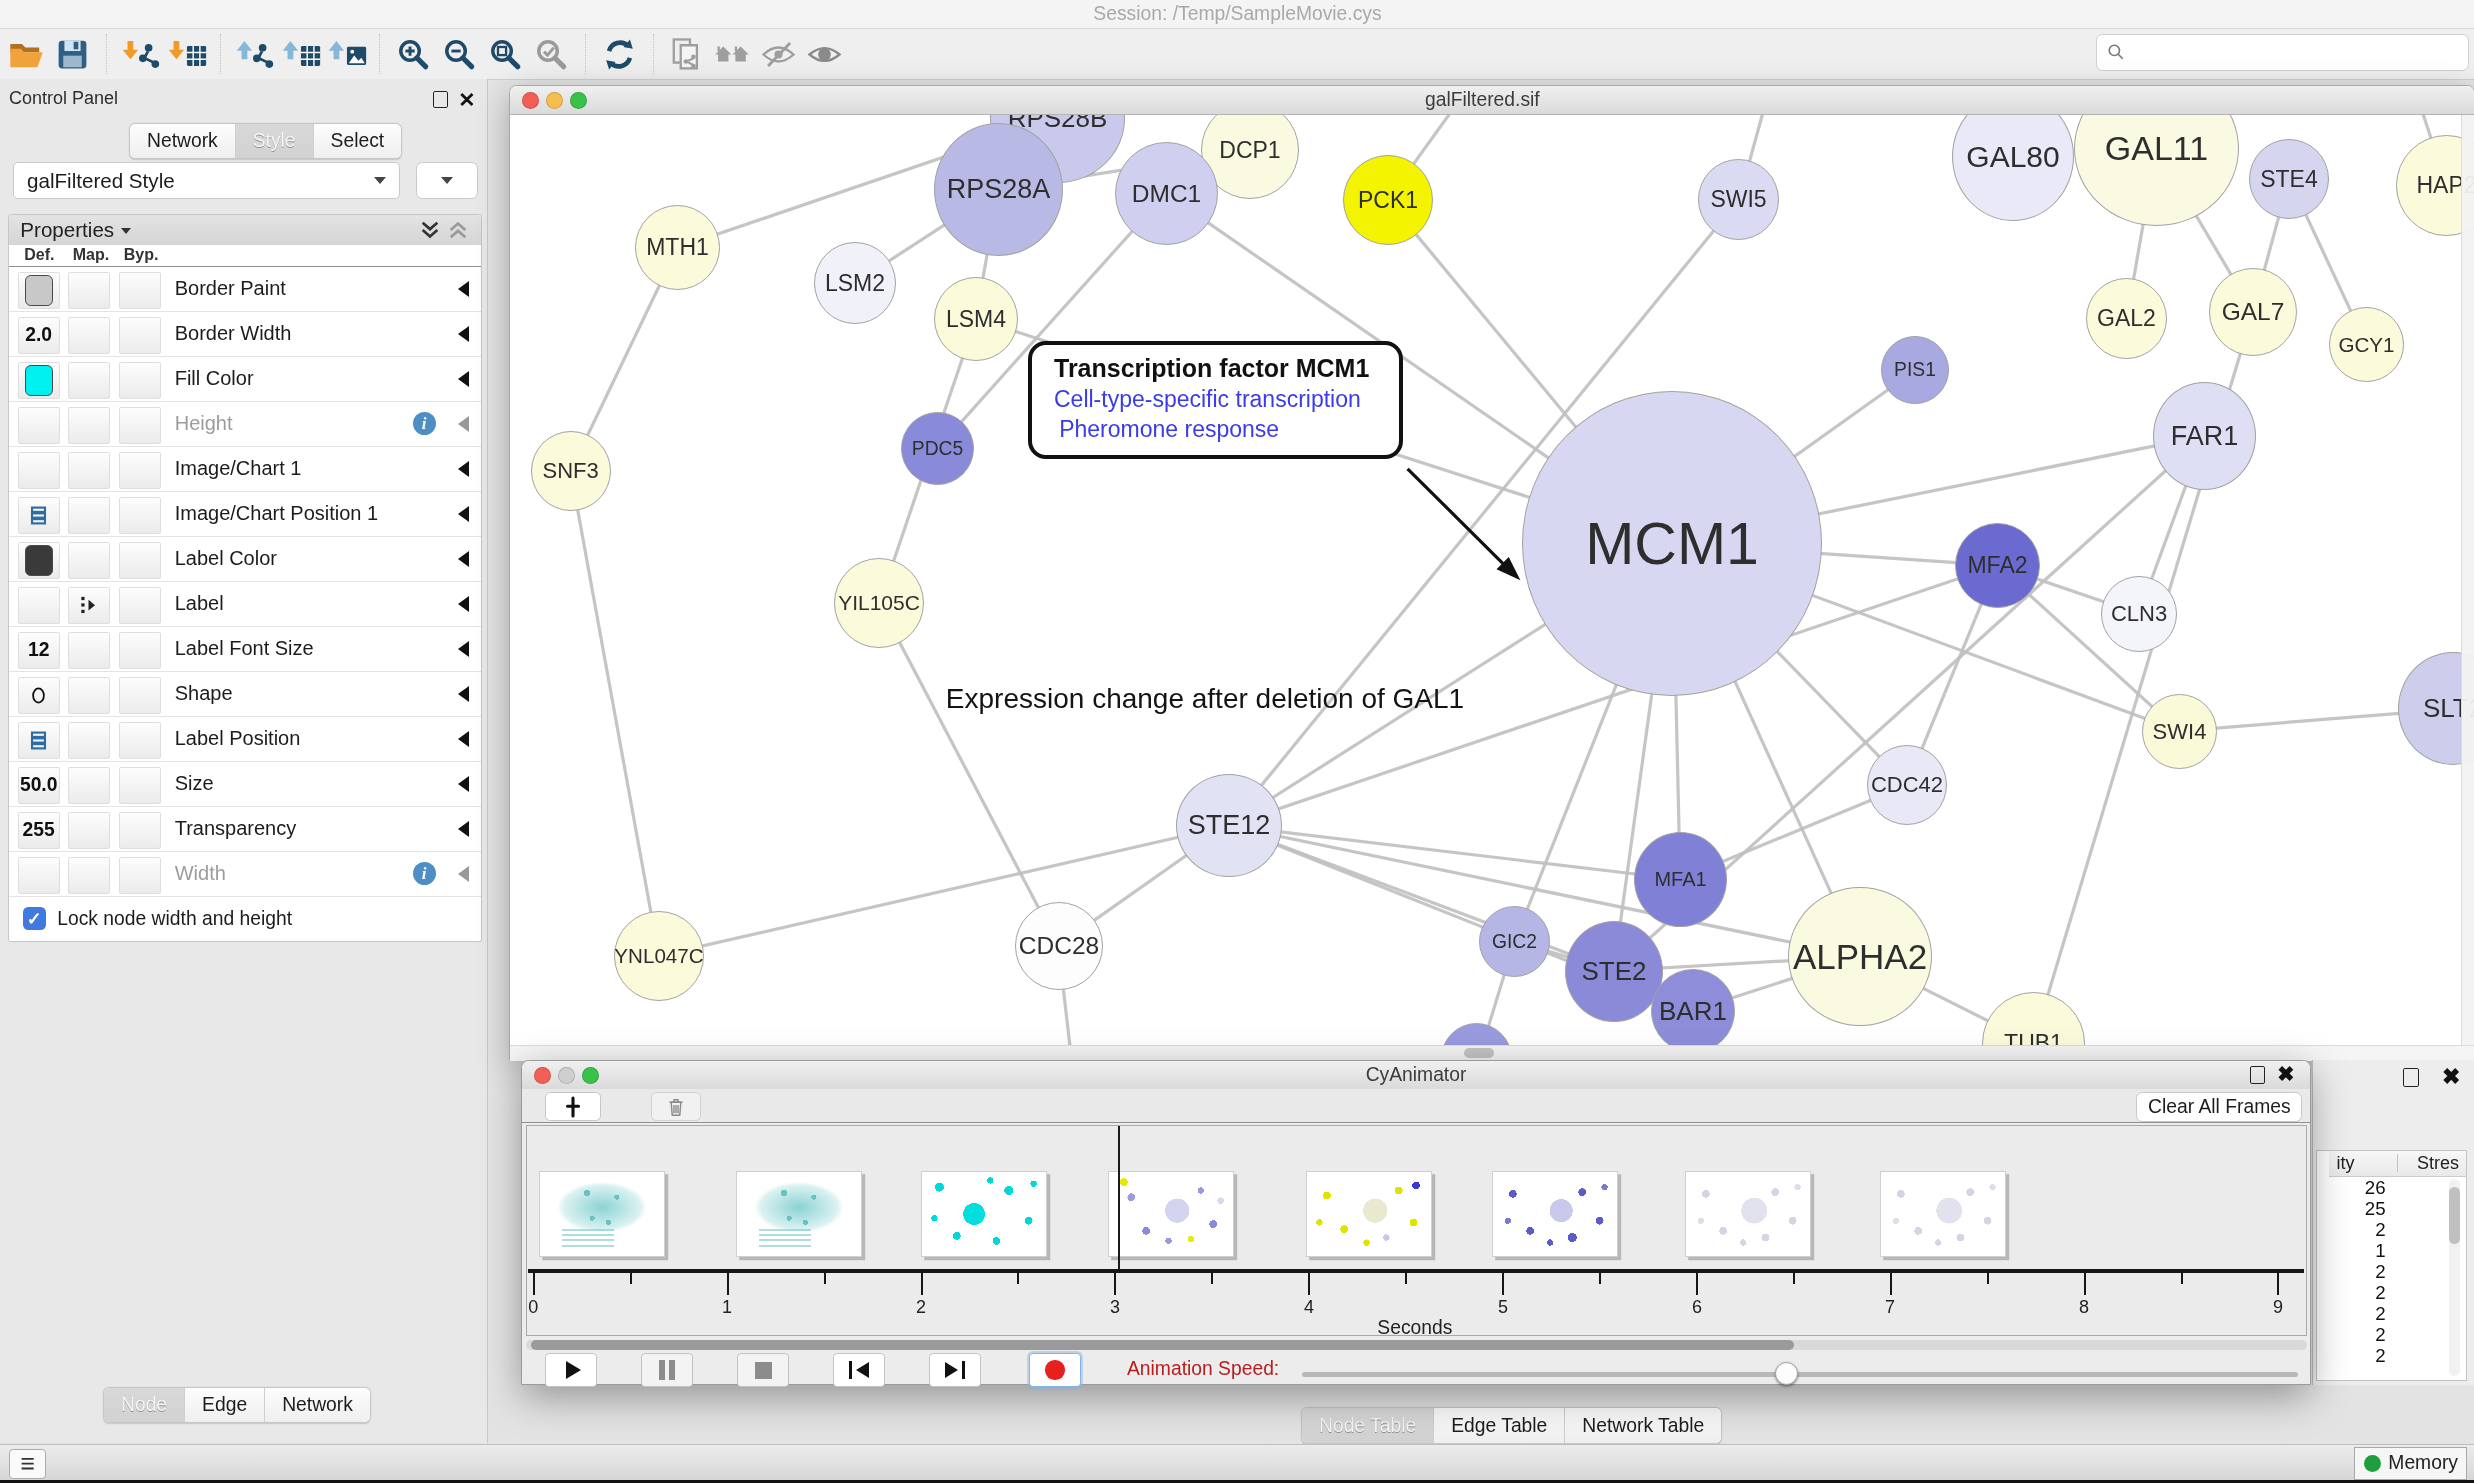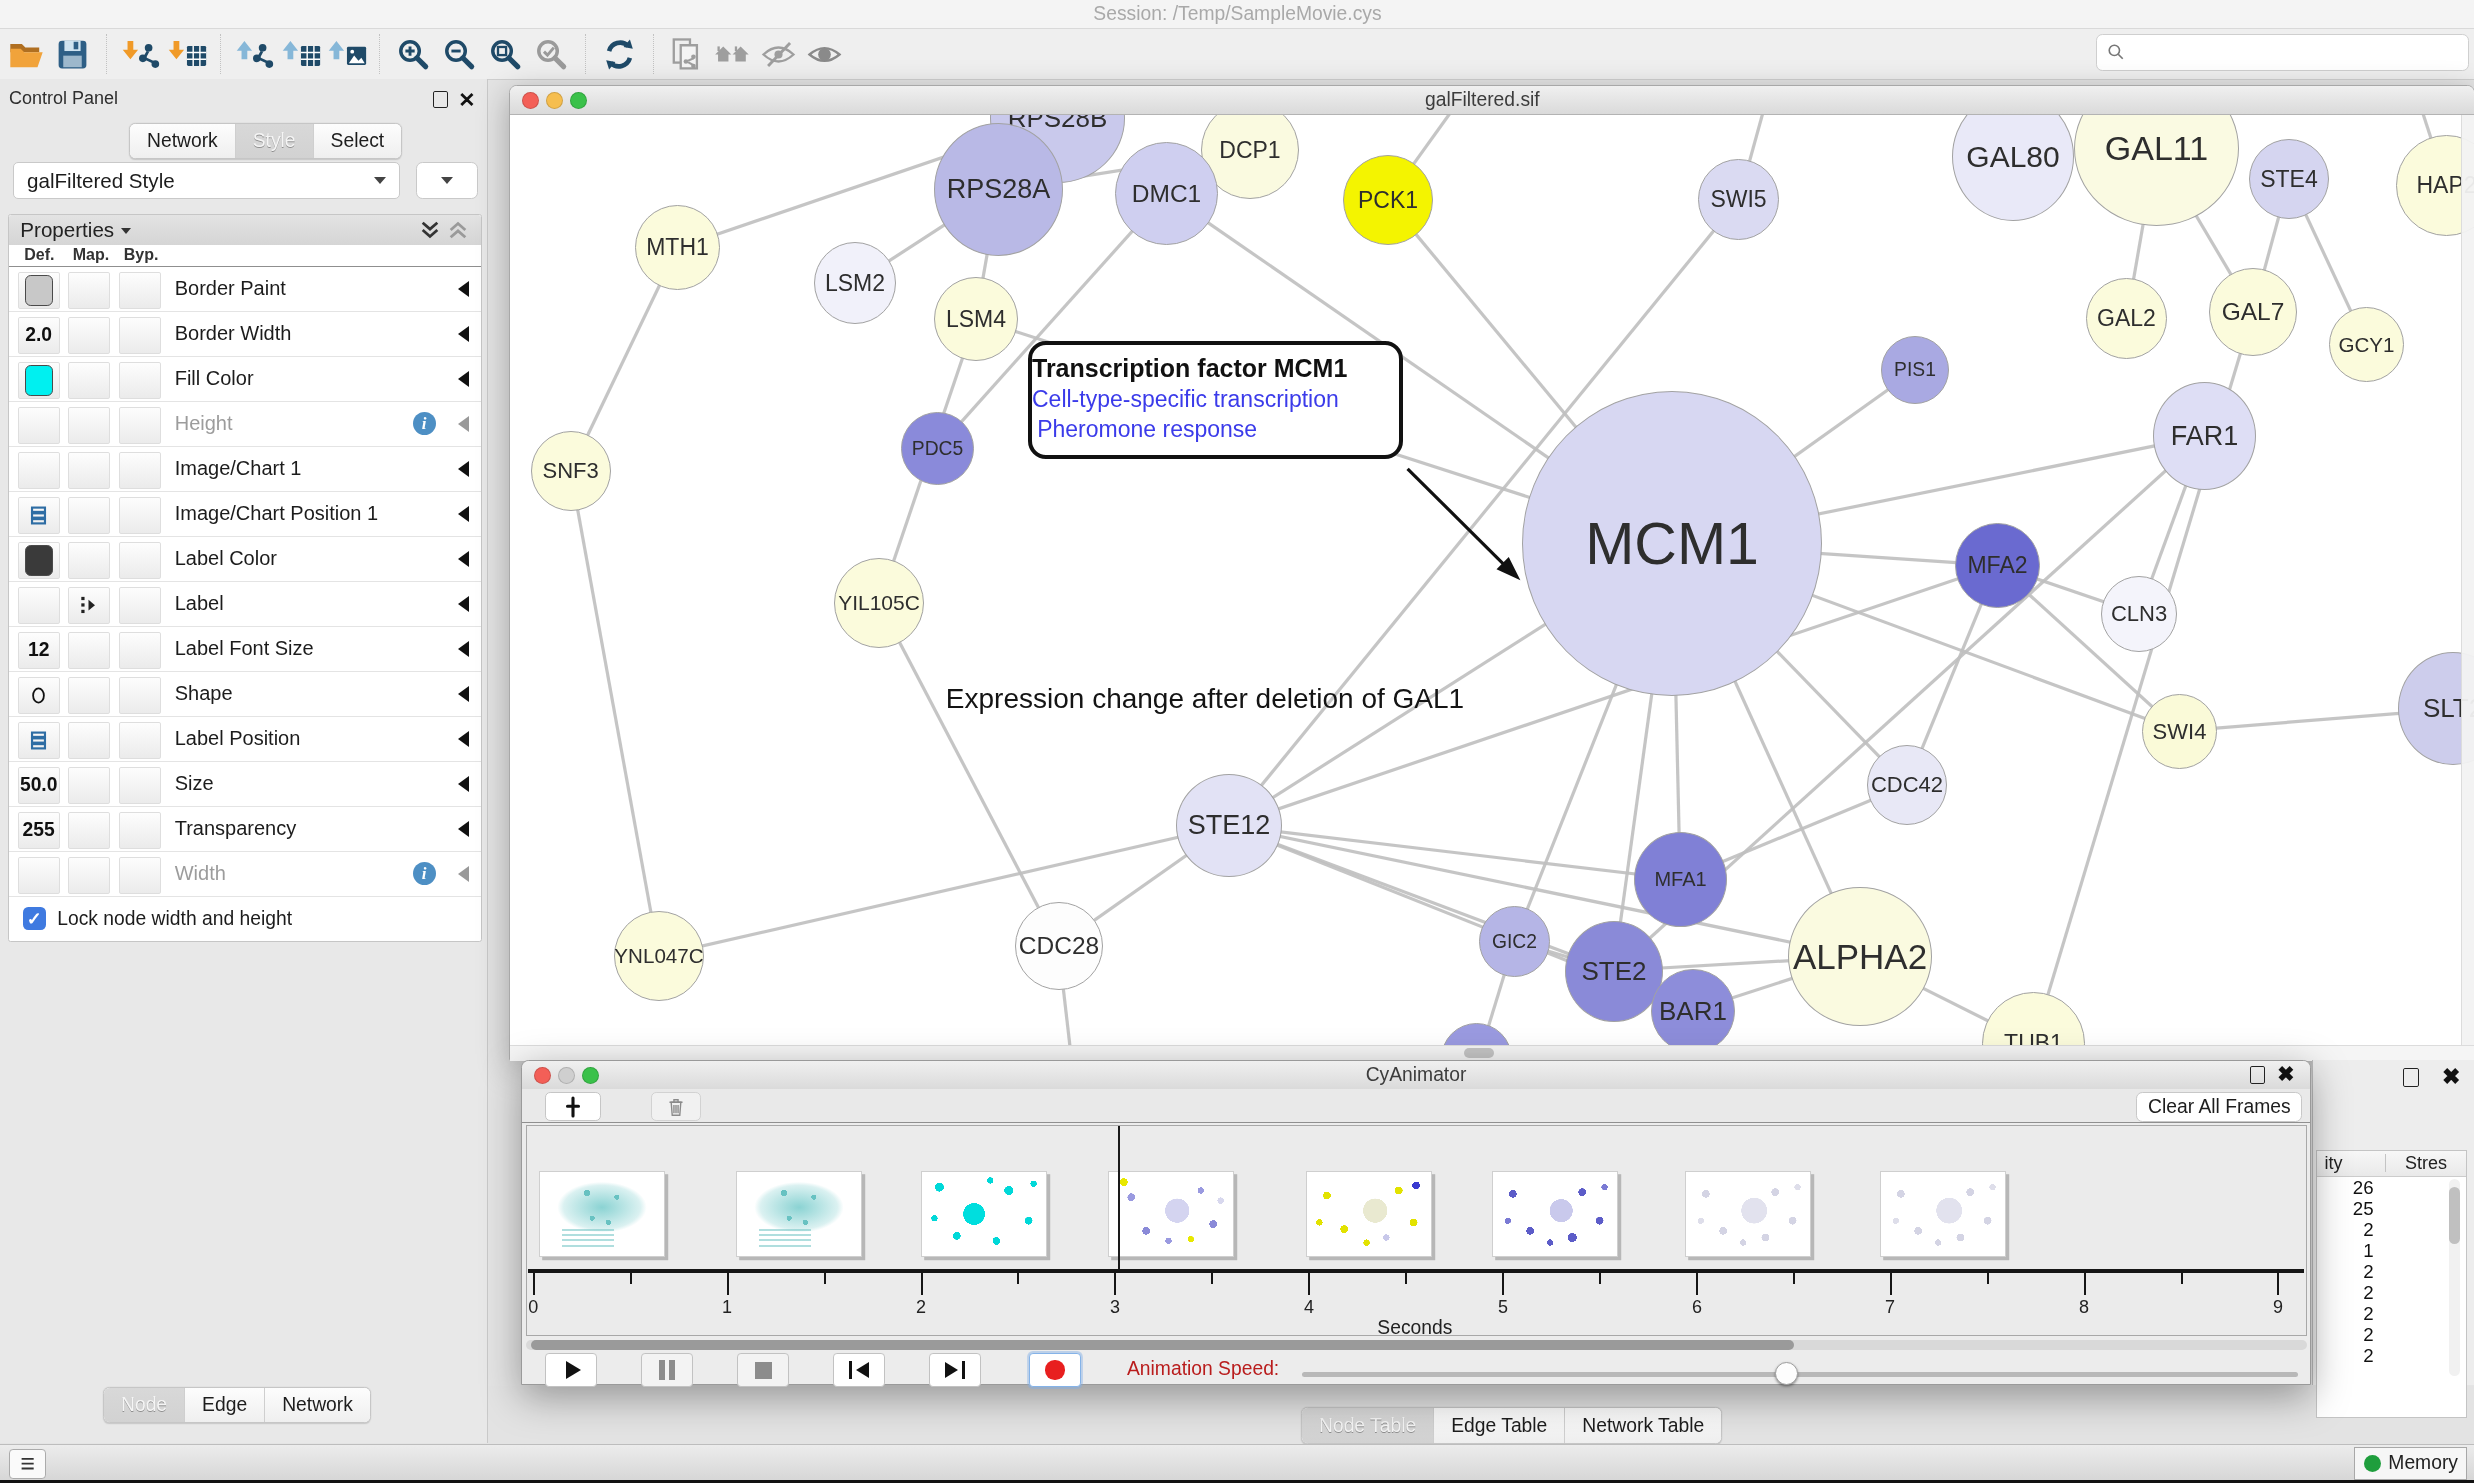--- a/index.html
+++ b/index.html
@@ -77,21 +77,21 @@
   .netwin .win-title .t{left:915px;transform:none;}
   .lights{position:absolute;left:11.6px;top:5.8px;display:flex;gap:7px;}
   .light{width:17px;height:17px;border-radius:50%;border:0.6px solid rgba(0,0,0,.15);box-sizing:border-box;}
   .l-red{background:#f35f57;} .l-yellow{background:#f6be4f;} .l-green{background:#3ac14a;} .l-gray{background:#cfcfcf;}
   .canvas{position:relative;width:1964px;height:946px;background:#fff;overflow:hidden;}
   #edges-svg,#overlay-svg{position:absolute;left:0;top:0;}
   #overlay-svg{z-index:4;pointer-events:none;}
   .node{position:absolute;border:1.9px solid #a2a2a2;border-radius:50%;display:flex;align-items:center;
         justify-content:center;color:#2e2e2e;box-sizing:border-box;z-index:2;}
   .ann{position:absolute;left:518px;top:226px;width:375px;height:118px;background:#fff;border:4.5px solid #111;
-       border-radius:18px;padding:9px 0;box-sizing:border-box;z-index:5;}
+       border-radius:18px;padding:9px 22px;box-sizing:border-box;z-index:5;}
   .ann-title{font-size:25px;font-weight:bold;color:#111;}
   .ann-line{font-size:23px;color:#3b3bea;margin-top:3.2px;}
   .ann-line.indent{padding-left:5.2px;}
   .caption{position:absolute;left:695px;top:568px;transform:translateX(-50%);font-size:28px;color:#141414;z-index:1;white-space:nowrap;}
   .vscroll{position:absolute;right:0;top:0;width:11.6px;height:100%;background:rgba(242,242,242,.95);
            border-left:0.6px solid #dcdcdc;z-index:6;}
   .hscroll{position:absolute;left:0;bottom:0;width:100%;height:15.5px;background:#f5f5f5;border-top:0.6px solid #dcdcdc;z-index:6;}
   .hthumb{position:absolute;left:954px;top:2.6px;width:30px;height:9.7px;border-radius:5.2px;background:#c4c4c4;}
   
   .anim{position:absolute;left:521px;top:1060px;width:1790px;height:325px;background:#ececec;border:0.6px solid #9a9a9a;
@@ -158,21 +158,21 @@
     radial-gradient(circle 3.2px at 12% 58%,#7a7ad4 98%,transparent),radial-gradient(circle 3.2px at 90% 18%,#7a7ad4 98%,transparent);}
   .th-gray{background-image:radial-gradient(circle 13px at 55% 46%,#e2e2ee 98%,transparent),
     radial-gradient(circle 3.9px at 16% 26%,#d4d4e4 98%,transparent),radial-gradient(circle 3.9px at 30% 70%,#d4d4e4 98%,transparent),
     radial-gradient(circle 3.9px at 72% 24%,#d4d4e4 98%,transparent),radial-gradient(circle 3.9px at 64% 78%,#d4d4e4 98%,transparent),
     radial-gradient(circle 3.9px at 86% 58%,#d4d4e4 98%,transparent),radial-gradient(circle 3.2px at 46% 84%,#d4d4e4 98%,transparent),
     radial-gradient(circle 3.2px at 12% 58%,#dedeea 98%,transparent),radial-gradient(circle 3.2px at 90% 18%,#dedeea 98%,transparent);}
   
   .sidepanel{position:absolute;left:2312px;top:1060px;width:163px;height:325px;background:#ededed;border-left:0.6px solid #bbb;box-sizing:border-box;z-index:9;}
   .sp-float{position:absolute;left:90px;top:7.7px;width:14px;height:17px;border:1.9px solid #222;border-radius:1.9px;}
   .sp-close{position:absolute;left:129px;top:3.9px;font-size:22px;font-weight:bold;color:#111;}
-  .sp-table{position:absolute;left:2.6px;top:90px;width:151px;height:268px;background:#fff;border:0.6px solid #c4c4c4;box-sizing:border-box;}
+  .sp-table{position:absolute;left:2.6px;top:90px;width:151px;height:231px;background:#fff;border:0.6px solid #c4c4c4;box-sizing:border-box;padding-left:12px;}
   .sp-head{position:relative;height:24.5px;background:linear-gradient(#f7f7f7,#e9e9e9);border-bottom:0.6px solid #ccc;font-size:18px;color:#222;}
   .sp-h1{position:absolute;left:0;width:26px;text-align:right;top:1.9px;}
   .sp-h2{position:absolute;left:71px;width:77px;text-align:center;top:1.9px;}
   .sp-sep{position:absolute;left:68px;top:2.6px;width:0.6px;height:18px;background:#c4c4c4;}
   .sp-row{position:relative;height:21px;font-size:18.7px;color:#111;}
   .sp-row span{position:absolute;left:0;width:57px;text-align:right;top:0;}
   .sp-scroll{position:absolute;right:5.2px;top:28px;width:11.6px;height:197px;background:#f1f1f1;border-radius:5.8px;}
   .sp-scroll .thumb-v{position:absolute;left:0;top:7.7px;width:11.6px;height:57px;background:#c0c0c0;border-radius:5.8px;}
   
   .bstrip{position:absolute;left:488px;top:1386px;width:1987px;height:58px;background:#e3e3e3;}

